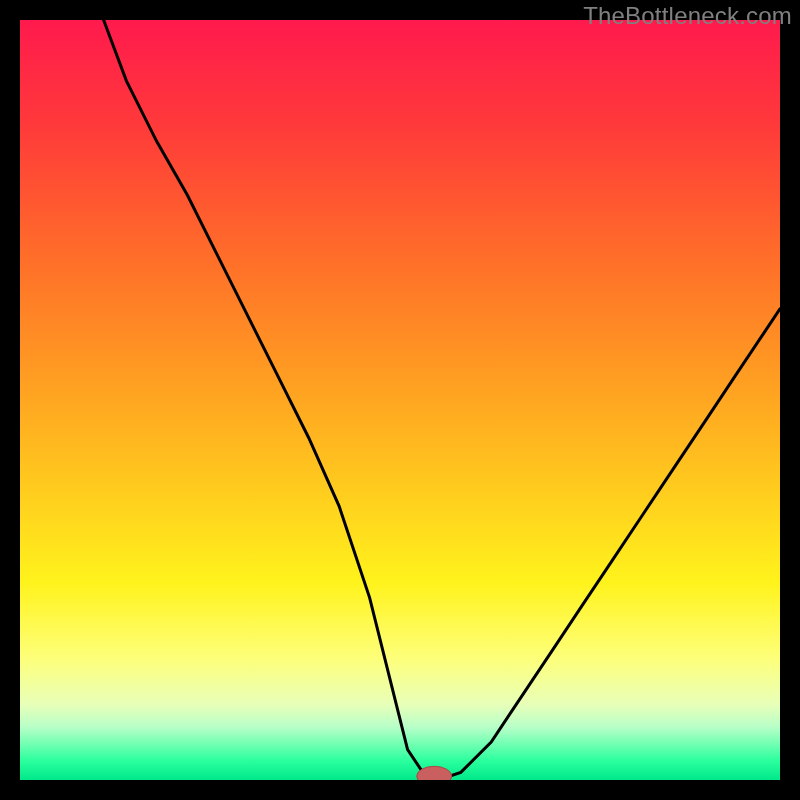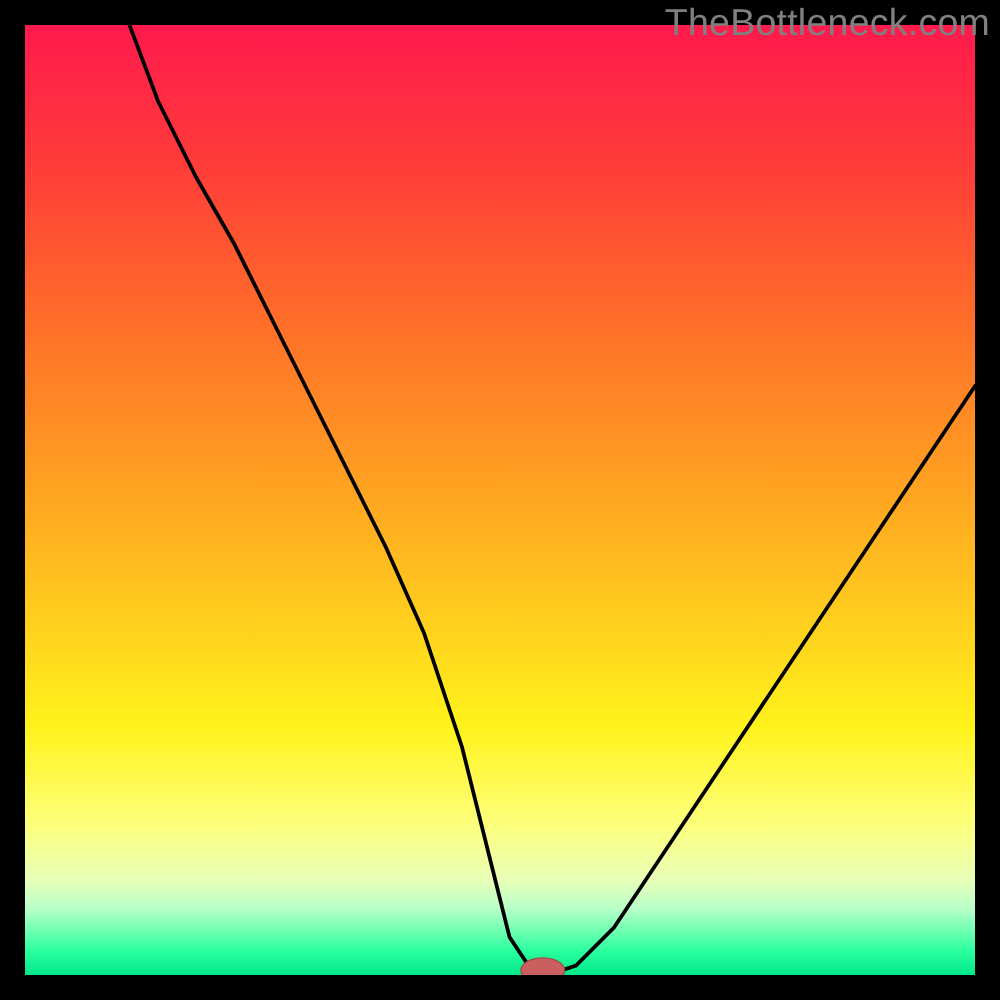--- a/index.html
+++ b/index.html
@@ -23,21 +23,21 @@
     top: 20px;
     width: 760px;
     height: 760px;
     box-sizing: border-box;
   }
   .watermark {
     position: absolute;
     top: 2px;
     right: 8px;
     color: #808080;
-    font-size: 30px;
+    font-size: 24px;
     letter-spacing: 0.2px;
     font-weight: 400;
   }
 </style>
 </head>
 <body>
 
 <div class="frame">
   <svg class="plot" viewBox="0 0 760 760" preserveAspectRatio="none">
     <defs>

